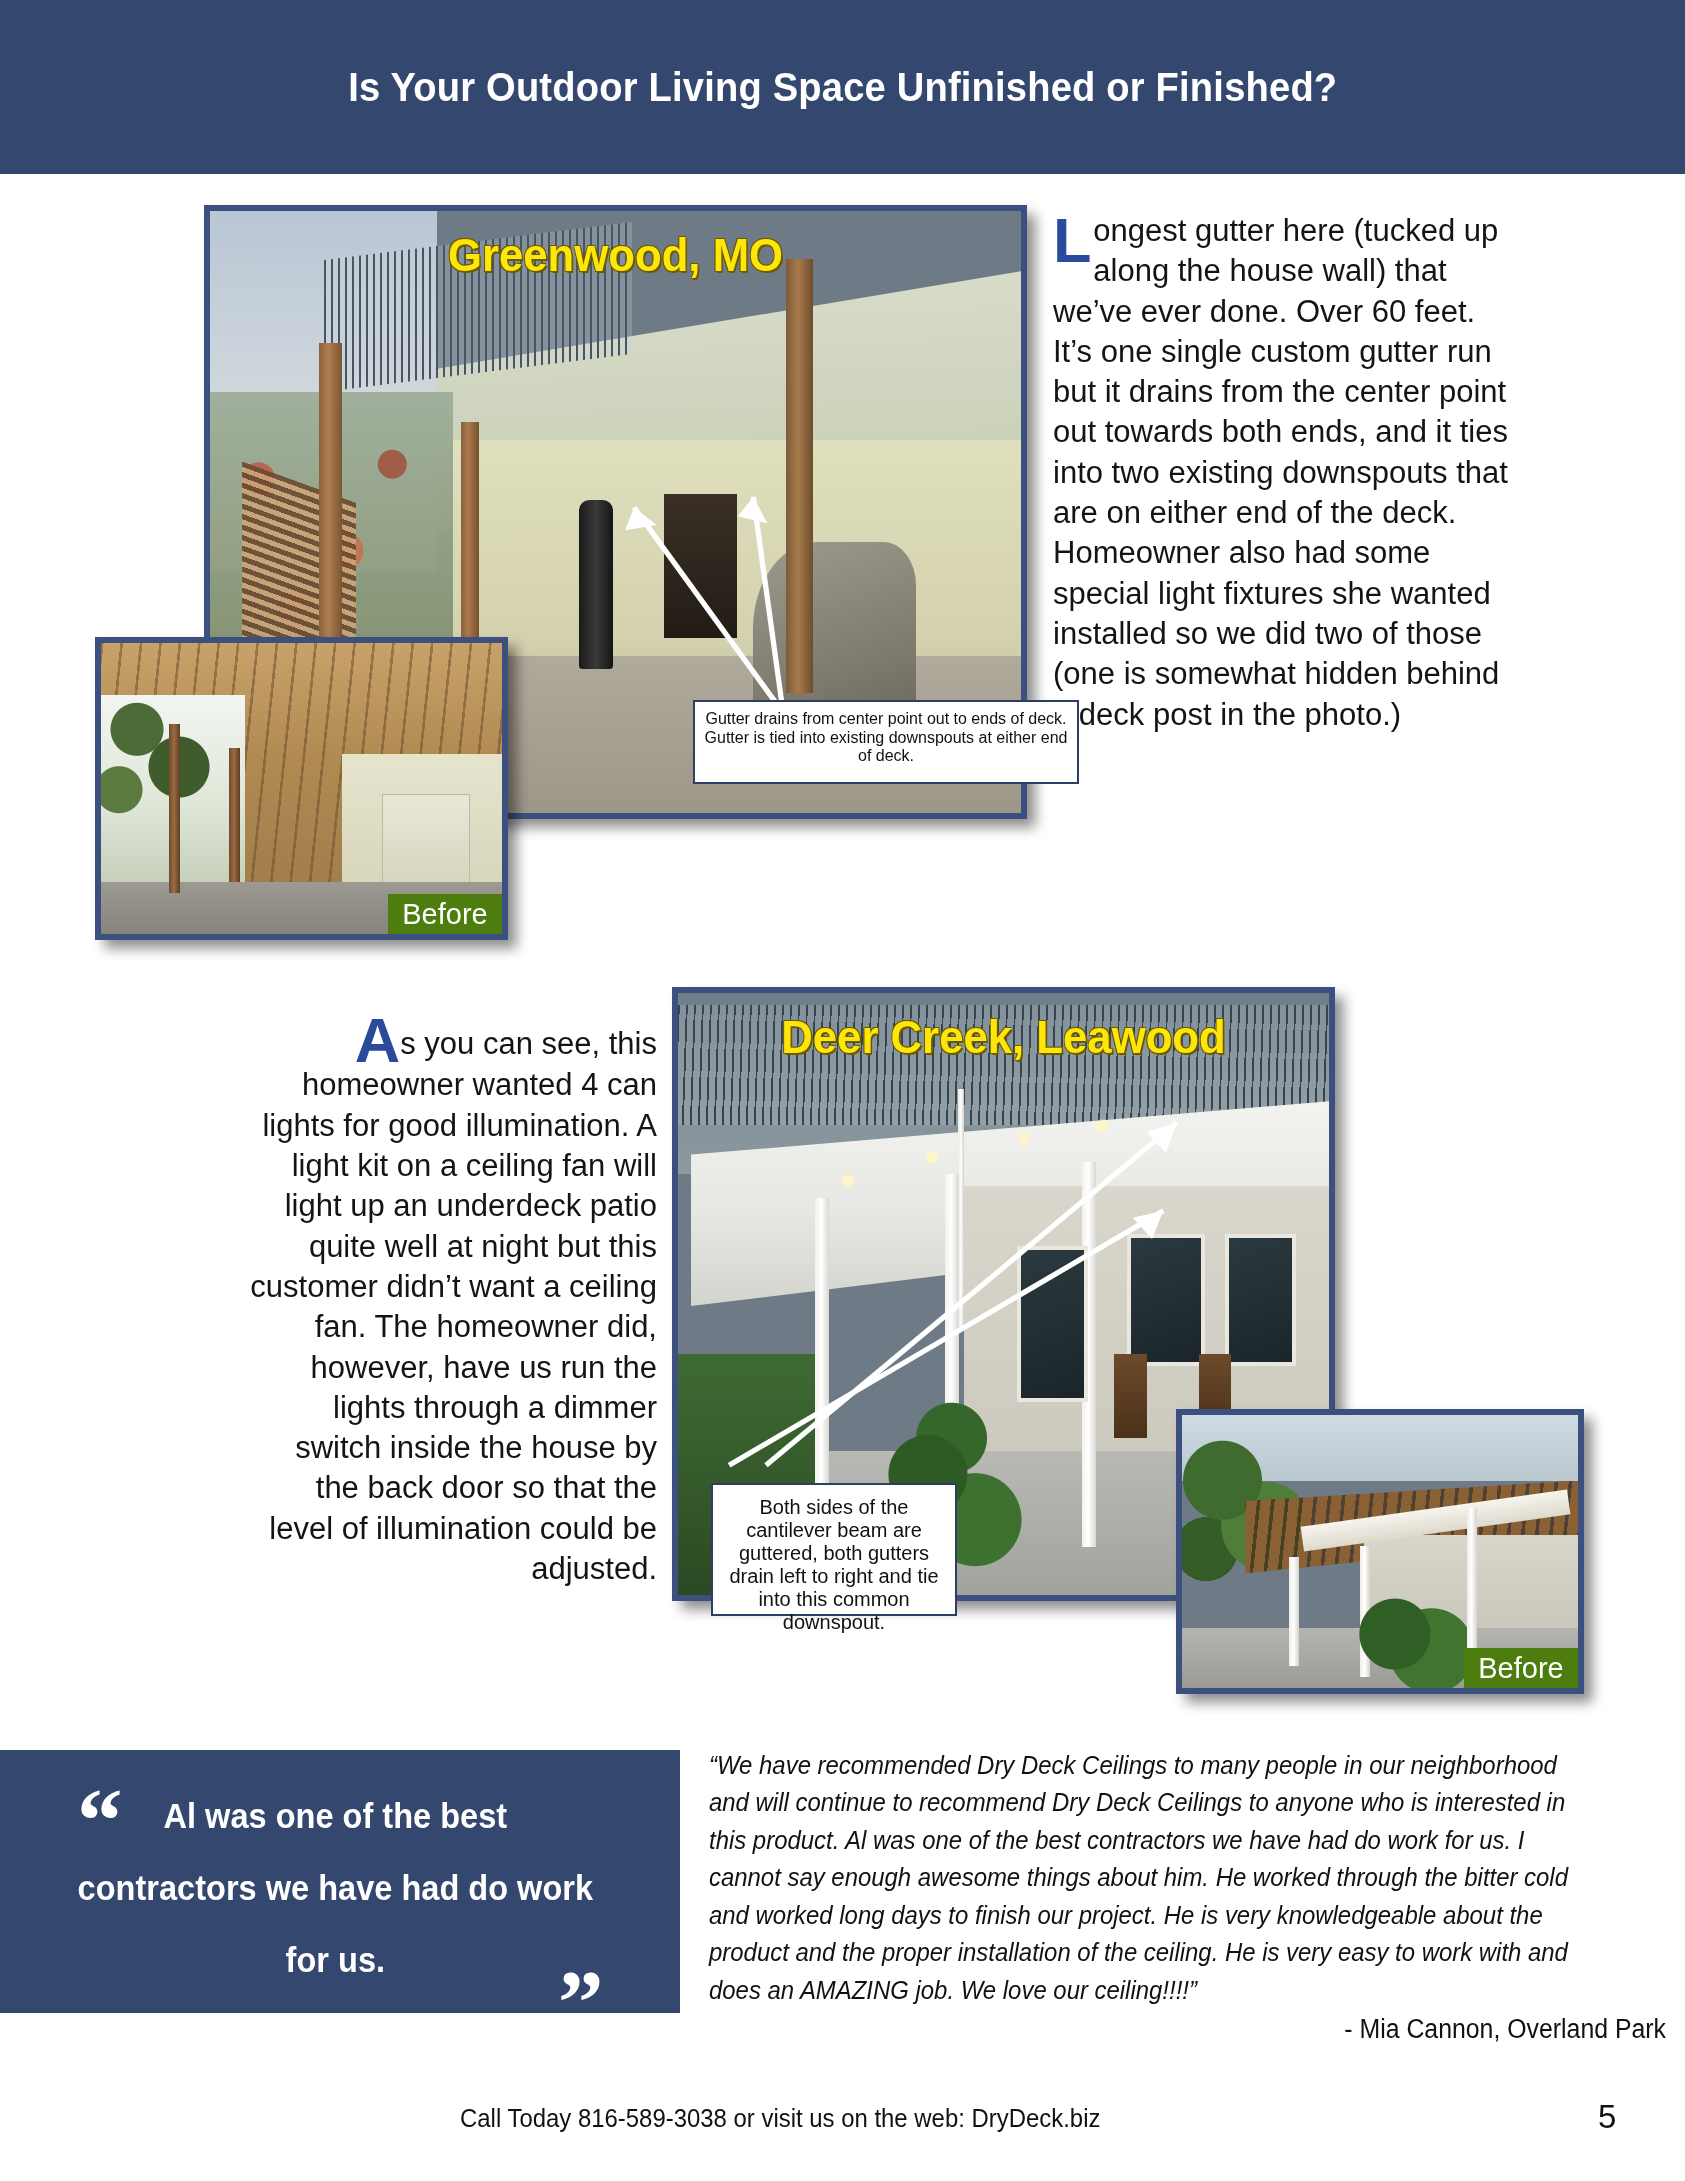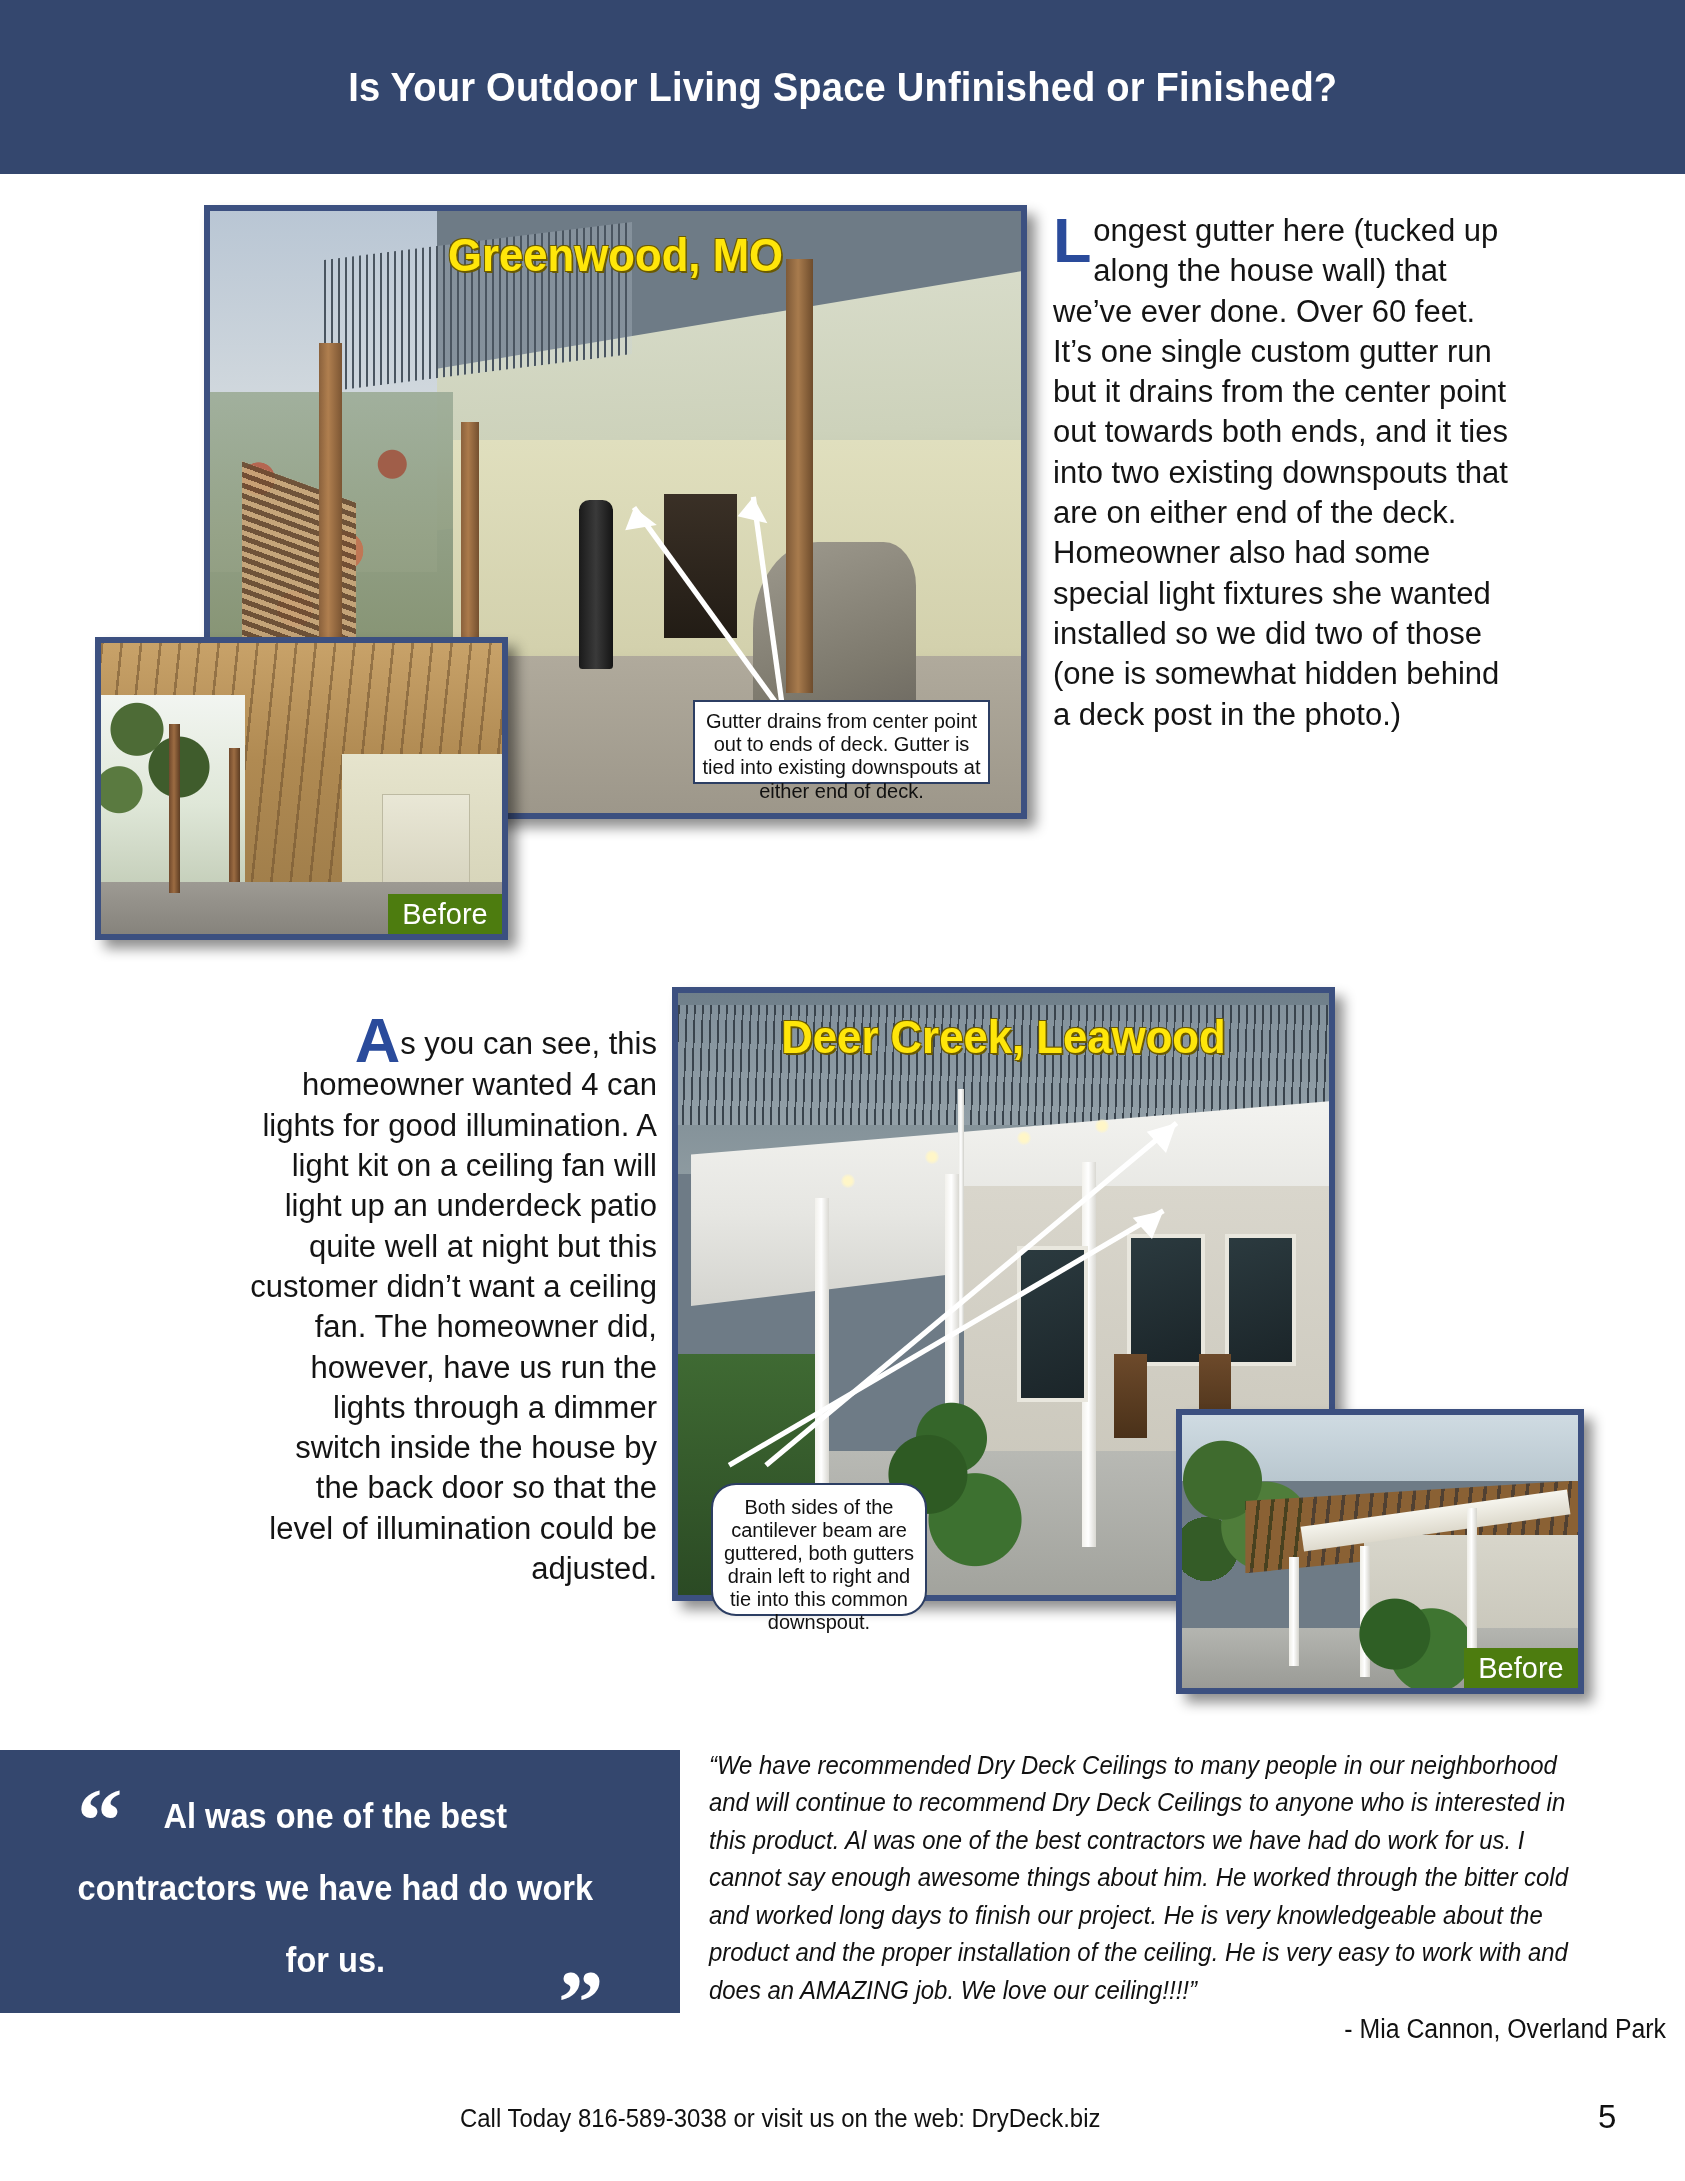--- a/index.html
+++ b/index.html
@@ -372,21 +372,21 @@
 
 <svg class="arrow" style="left:562px; top:474px; width:237px; height:246px;" viewBox="0 0 270 280">
   <g stroke="#ffffff" stroke-width="6" fill="none">
     <path d="M252 272 L 82 38"></path>
     <path d="M252 272 L 218 26"></path>
   </g>
   <polygon points="82,38 108,58 72,64" fill="#ffffff"></polygon>
   <polygon points="218,26 234,56 200,48" fill="#ffffff"></polygon>
 </svg>
 
-<div class="callout" style="left:693px; top:700px; width:297px; height:84px; font-size:20px; padding-top:8px;">Gutter drains from center point out to ends of deck.  Gutter is tied into existing downspouts at either end of deck.</div>
+<div class="callout" style="left:693px; top:700px; width:386px; height:84px; font-size:16px; padding-top:8px;">Gutter drains from center point out to ends of deck.  Gutter is tied into existing downspouts at either end of deck.</div>
 
 <div class="photo" id="photo-greenwood-before" style="left:95px; top:637px; width:413px; height:303px;">
   <div class="scene">
     <div class="joists"></div>
     <div class="sky2"></div>
     <div class="leaves"></div>
     <div class="wall2"></div>
     <div class="garage"></div>
     <div class="ground2"></div>
     <div class="pst" style="left:17%;"></div>
@@ -427,21 +427,21 @@
 
 <svg class="arrow" style="left:720px; top:1088px; width:492px; height:386px;" viewBox="0 0 560 440">
   <g stroke="#ffffff" stroke-width="6" fill="none">
     <path d="M10 430 L 505 140"></path>
     <path d="M52 430 L 520 40"></path>
   </g>
   <polygon points="505,140 470,148 492,172" fill="#ffffff"></polygon>
   <polygon points="520,40 486,50 508,74" fill="#ffffff"></polygon>
 </svg>
 
-<div class="callout" style="left:711px; top:1483px; width:216px; height:133px; font-size:20px; padding-top:10.5px;border-radius:25px;">Both sides of the cantilever beam are guttered, both gutters drain left to right and tie into this common downspout.</div>
+<div class="callout" style="left:711px; top:1483px; width:246px; height:133px; font-size:20px; padding-top:10.5px;">Both sides of the cantilever beam are guttered, both gutters drain left to right and tie into this common downspout.</div>
 
 <div class="photo" id="photo-deercreek-before" style="left:1176px; top:1409px; width:408px; height:285px;">
   <div class="scene">
     <div class="dcb-sky"></div>
     <div class="dcb-trees"></div>
     <div class="dcb-joists"></div>
     <div class="dcb-wall"></div>
     <div class="dcb-beam"></div>
     <div class="dcb-patio"></div>
     <div class="dcb-col" style="left:27%; top:52%; bottom:8%;"></div>

